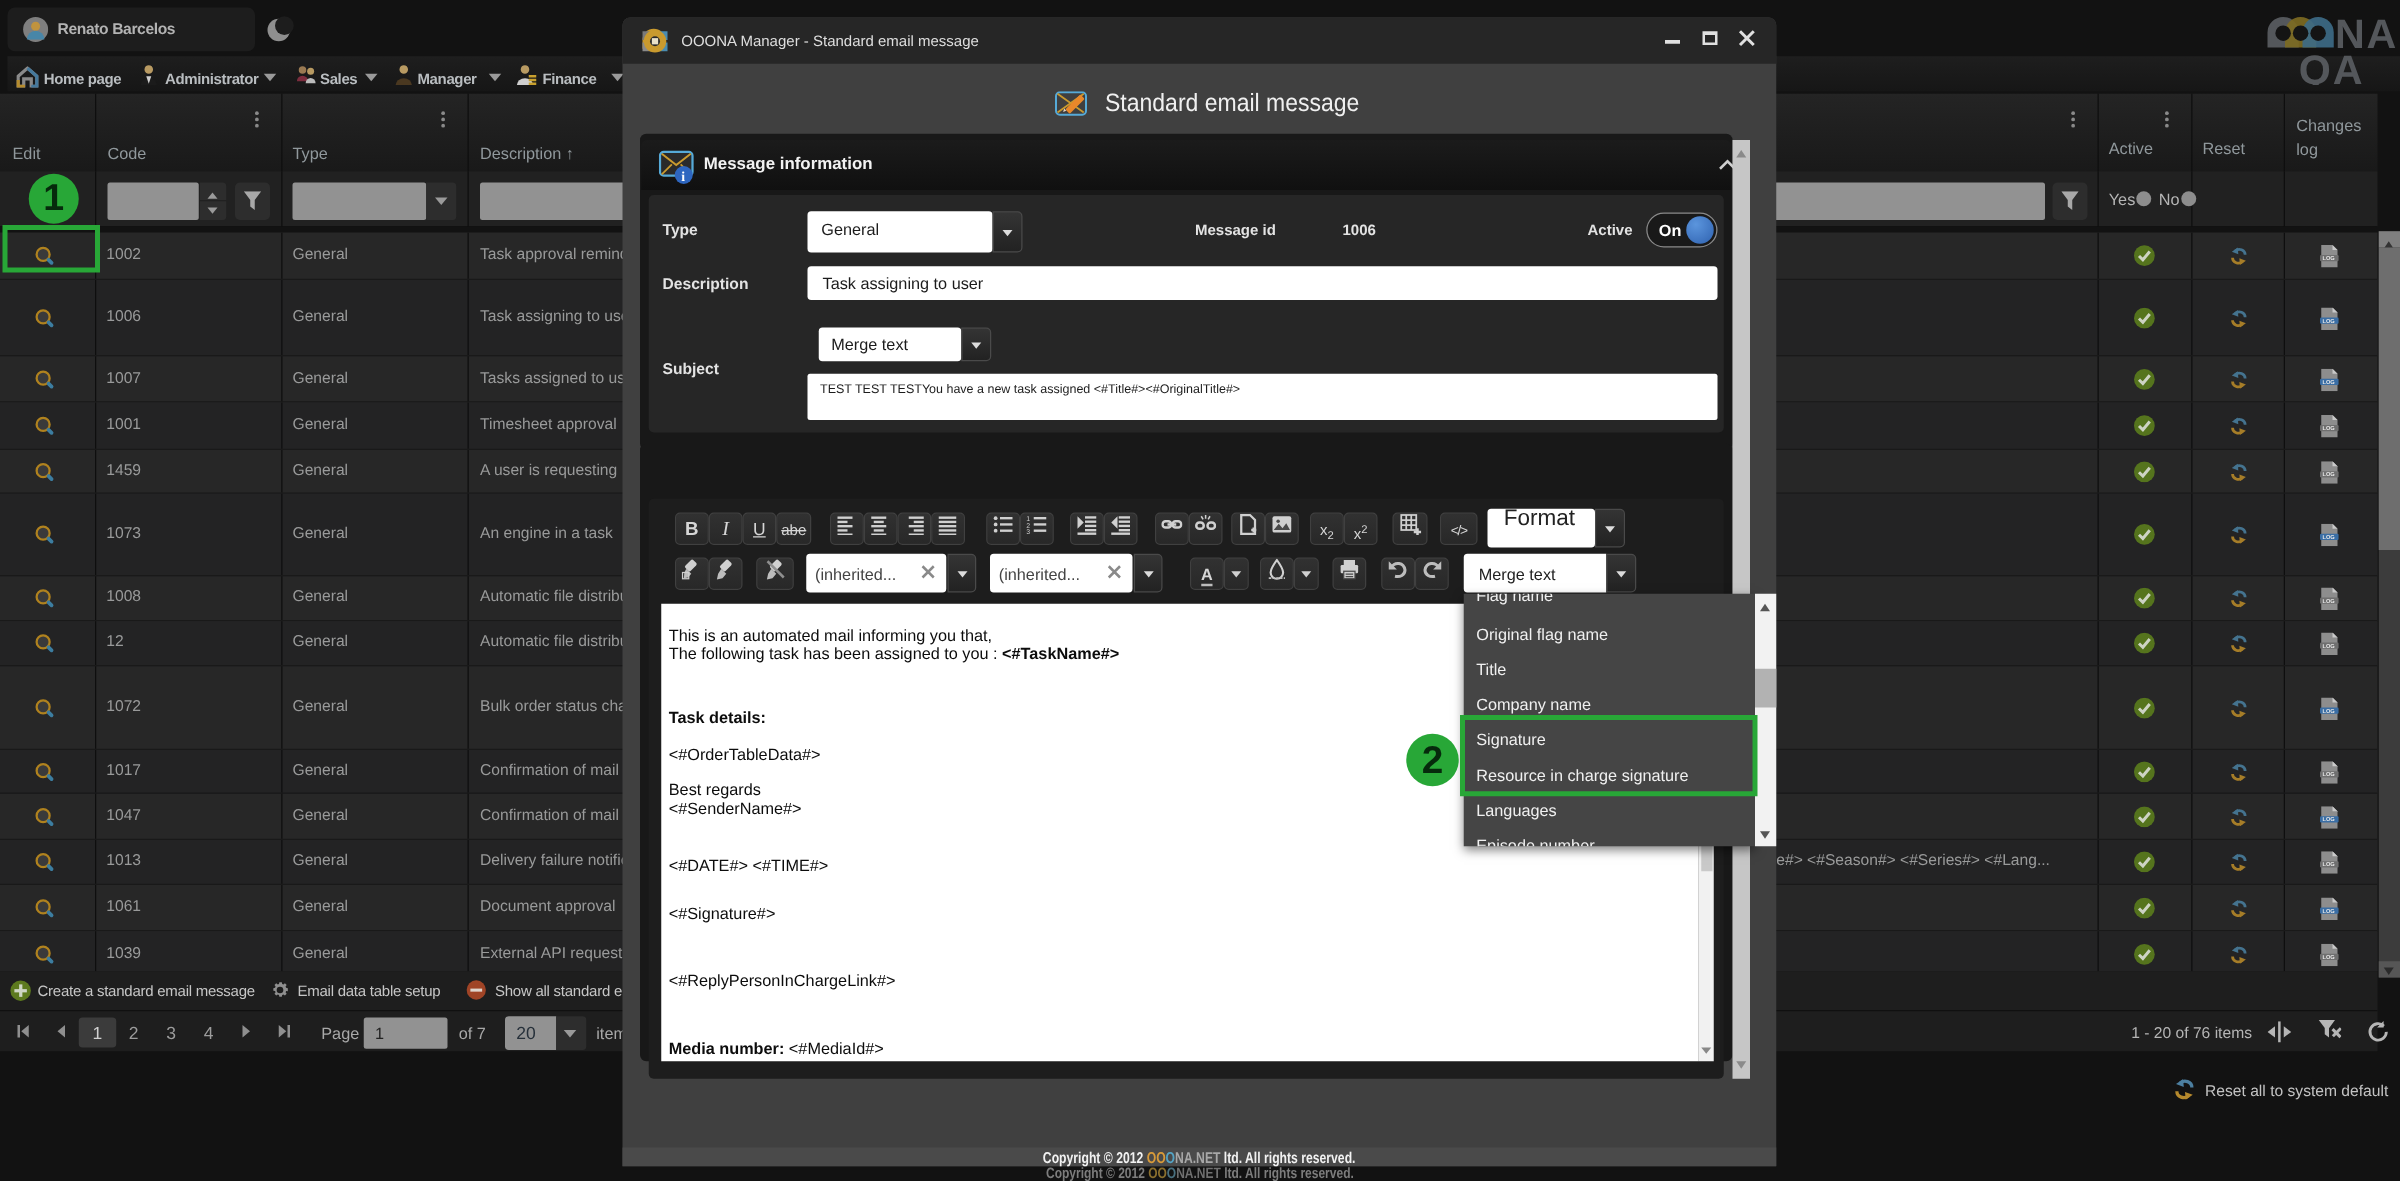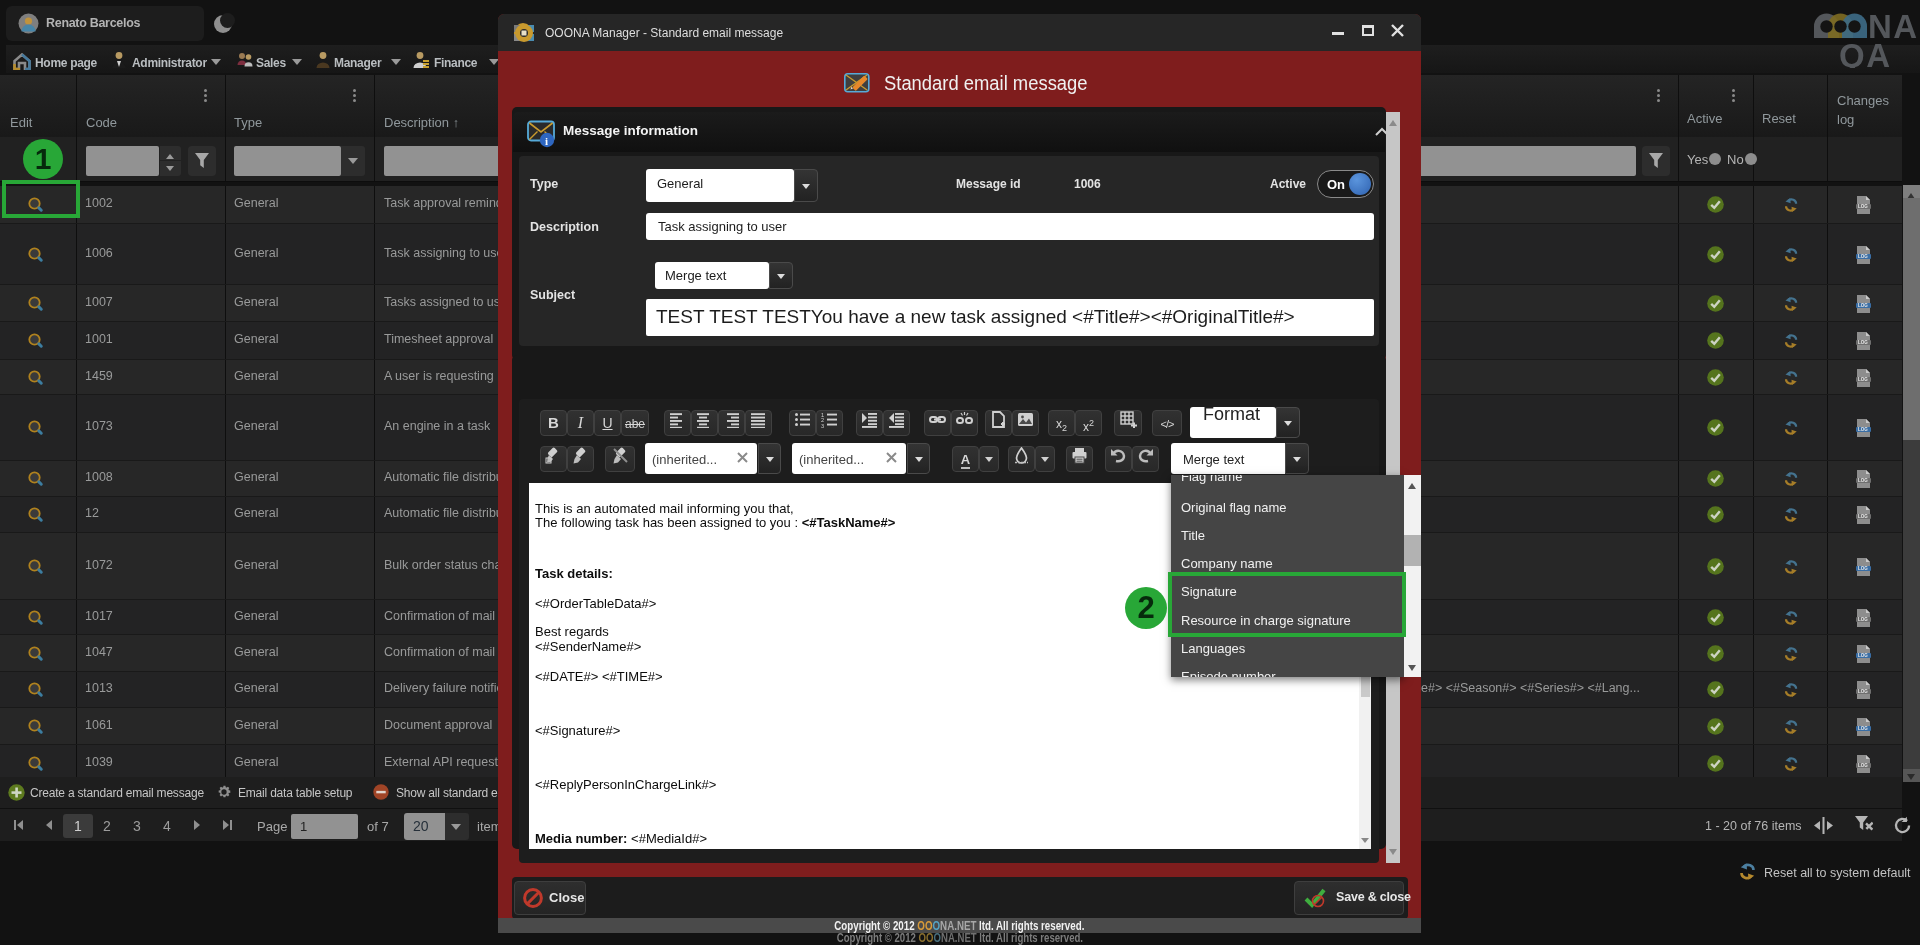--- a/index.html
+++ b/index.html
@@ -25,21 +25,21 @@
 .row.alt{background:#232324}
 .rtxt{position:absolute;font-size:12.5px;color:#999a9a;white-space:nowrap}
 
 #actionbar{left:0;top:777px;width:1902px;height:31px;background:#1e1e1e}
 .abtxt{position:absolute;font-size:12px;letter-spacing:-0.2px;color:#c6c6c6;white-space:nowrap;top:9px}
 #pagerbar{left:0;top:808px;width:1902px;height:33px;background:#1e1e1e;border-top:1px solid #101010}
 .pgnum{position:absolute;top:5px;width:26px;height:24px;text-align:center;line-height:24px;font-size:14px;color:#9c9c9c}
 
 #pagescroll{left:1903px;top:185px;width:17px;height:597px;background:#3c3c3c}
 
-#modal{left:498px;top:14px;width:923px;height:919px;background:#7f1d1d;border-radius:6px 6px 0 0}
+#modal{left:498px;top:14px;width:923px;height:919px;background:#404040;border-radius:6px 6px 0 0}
 #mtitle{position:absolute;left:0;top:0;width:923px;height:37px;background:#262626;border-radius:6px 6px 0 0}
 .panel-dark{position:absolute;background:#181818;border-radius:5px}
 .sechead-txt{position:absolute;font-weight:bold;font-size:13.5px;color:#f2f2f2}
 .fieldlbl{position:absolute;font-size:12px;color:#e3e3e3;font-weight:bold;white-space:nowrap}
 .winput{position:absolute;background:#fff;border-radius:3px}
 .dropbtn{position:absolute;background:linear-gradient(#343434,#222);border:1px solid #4a4a4a;border-radius:0 4px 4px 0}
 .dropbtn:after{content:"";position:absolute;left:50%;top:50%;margin:-2px 0 0 -4px;border:4px solid transparent;border-top:5px solid #dcdcdc}
 .tbtn{position:absolute;width:27px;height:26px;background:linear-gradient(#313131,#282828);border:1px solid #404040;border-radius:4px;color:#d6d6d6;text-align:center;line-height:24px;font-size:14px}
 .ddi{position:absolute;left:10px;font-size:13px;color:#f0f0f0;white-space:nowrap}
 .edline{position:absolute;left:6px;font-size:13px;color:#0c0c0c;white-space:nowrap}
@@ -763,21 +763,21 @@
 
   <div class="fieldlbl" style="left:11px;top:64px;font-size:12.5px">Description</div>
   <div class="winput" style="left:127px;top:57px;width:728px;height:27px"></div>
   <div class="txt" style="left:139px;top:63px;font-size:13px;color:#1c1c1c">Task assigning to user</div>
 
   <div class="fieldlbl" style="left:11px;top:132px;font-size:12.5px">Subject</div>
   <div class="winput" style="left:136px;top:106px;width:114px;height:27px"></div>
   <div class="txt" style="left:146px;top:112px;font-size:13px;color:#1c1c1c">Merge text</div>
   <div class="dropbtn" style="left:250px;top:106px;width:24px;height:27px"></div>
   <div class="winput" style="left:127px;top:143px;width:728px;height:37px;border-radius:2px"></div>
-  <div class="txt" style="left:137px;top:150px;font-size:19px;color:#1c1c1c">TEST TEST TESTYou have a new task assigned &lt;#Title#&gt;&lt;#OriginalTitle#&gt;</div>
+  <div class="txt" style="left:137px;top:150px;font-size:10px;color:#1c1c1c">TEST TEST TESTYou have a new task assigned &lt;#Title#&gt;&lt;#OriginalTitle#&gt;</div>
  </div>
 
  <div class="panel-dark" style="left:14px;top:341px;width:874px;height:494px"></div>
  <div class="abs" style="left:21px;top:385px;width:860px;height:464px;background:#1d1d1d;border-radius:4px" id="editor">
       <div class="tbtn" style="left:21px;top:11px;width:27px"><span style="font-weight:bold;font-size:15px">B</span></div>
       <div class="tbtn" style="left:48px;top:11px;width:27px"><span style="font-style:italic;font-family:'Liberation Serif',serif;font-size:16px">I</span></div>
       <div class="tbtn" style="left:75px;top:11px;width:27px"><span style="text-decoration:underline;font-size:14px">U</span></div>
       <div class="tbtn" style="left:102px;top:11px;width:28px"><span style="text-decoration:line-through;font-size:12px">abe</span></div>
       <div class="tbtn" style="left:145px;top:11px;width:27px"><svg width="17" height="17" viewBox="0 0 17 17">
           <rect x="1" y="2.2" width="12" height="1.9" fill="#d0d0d0"></rect>
@@ -935,52 +935,37 @@
       <div class="winput" style="left:652px;top:44px;width:114px;height:31px;border-radius:3px 0 0 3px"></div>
       <div class="txt" style="left:664px;top:53px;font-size:13px;color:#222">Merge text</div>
       <div class="dropbtn" style="left:766px;top:44px;width:24px;height:31px"></div>
       <div class="abs" style="left:10px;top:84px;width:830px;height:366px;background:#fff">
         <div class="edline" style="top:18px">This is an automated mail informing you that,</div>
         <div class="edline" style="top:32px">The following task has been assigned to you : <b>&lt;#TaskName#&gt;</b></div>
         <div class="edline" style="top:83px;font-weight:bold">Task details:</div>
         <div class="edline" style="top:113px">&lt;#OrderTableData#&gt;</div>
         <div class="edline" style="top:141px">Best regards</div>
         <div class="edline" style="top:156px">&lt;#SenderName#&gt;</div>
-        <div class="edline" style="top:186px">&lt;#DATE#&gt; &lt;#TIME#&gt;</div>
+        <div class="edline" style="top:202px">&lt;#DATE#&gt; &lt;#TIME#&gt;</div>
         <div class="edline" style="top:240px">&lt;#Signature#&gt;</div>
         <div class="edline" style="top:294px">&lt;#ReplyPersonInChargeLink#&gt;</div>
         <div class="edline" style="top:348px"><b>Media number:</b> &lt;#MediaId#&gt;</div>
       </div>
       <div class="abs" style="left:840px;top:84px;width:12px;height:366px;background:#f1f1f1">
         <div class="abs" style="left:2px;top:3px;border:4px solid transparent;border-bottom:5px solid #888"></div>
         <div class="abs" style="left:1.5px;top:14px;width:9px;height:200px;background:#c9c9c9"></div>
         <div class="abs" style="left:2px;top:355px;border:4px solid transparent;border-top:5px solid #888"></div>
       </div>
     </div>
 
  <div class="abs" style="left:888px;top:98px;width:14px;height:751px;background:#c6c6c6">
   <div class="abs" style="left:2.5px;top:4px;border:4.5px solid transparent;border-bottom:6px solid #8a8a8a"></div>
   <div class="abs" style="left:2.5px;top:737px;border:4.5px solid transparent;border-top:6px solid #8a8a8a"></div>
  </div>
 
- <div class="abs" style="left:14px;top:863px;width:896px;height:42px;background:#1c1c1c;border-radius:4px">
-  <div class="abs" style="left:2px;top:4px;width:72px;height:34px;background:linear-gradient(#2e2e2e,#242424);border:1px solid #3e3e3e;border-radius:4px"></div>
-  <svg style="position:absolute;left:11px;top:11px" width="20" height="20" viewBox="0 0 20 20">
-   <circle cx="10" cy="10" r="8.4" fill="none" stroke="#c0392b" stroke-width="3"></circle>
-   <rect x="2.5" y="8.6" width="15" height="3" fill="#c0392b" transform="rotate(-45 10 10)"></rect>
-  </svg>
-  <div class="txt" style="left:37px;top:13px;font-size:13px;font-weight:bold;color:#e6e6e6">Close</div>
-  <div class="abs" style="left:782px;top:4px;width:110px;height:34px;background:linear-gradient(#2e2e2e,#242424);border:1px solid #3e3e3e;border-radius:4px"></div>
-  <svg style="position:absolute;left:792px;top:11px" width="22" height="20" viewBox="0 0 22 20">
-   <path d="M2 11 L8 17 L20 2" fill="none" stroke="#3fae3f" stroke-width="4"></path>
-   <circle cx="14" cy="13" r="5.5" fill="none" stroke="#c0392b" stroke-width="1.6"></circle>
-   <rect x="9" y="12.2" width="10" height="1.6" fill="#c0392b" transform="rotate(-45 14 13)"></rect>
-  </svg>
-  <div class="txt" style="left:824px;top:13px;font-size:12.5px;font-weight:bold;letter-spacing:-0.2px;color:#e6e6e6">Save &amp; close</div>
- </div>
 
  <div class="abs" style="left:0;top:904px;width:923px;height:15px;background:#4a4a4a"></div>
  <div class="txt" style="left:0;top:905px;width:923px;text-align:center;font-size:12.5px;font-weight:bold;color:#f2f2f2"><span style="display:inline-block;transform:scaleX(0.78);transform-origin:center">Copyright © 2012 <span style="color:#d89b3a">OO</span><span style="color:#54a3c4">O</span><span style="color:#a8a8a8">NA.NET</span> ltd. All rights reserved.</span></div>
 </div>
 
 <div class="abs" style="left:1171px;top:475px;width:233px;height:202px;background:#454545;box-shadow:0 3px 8px rgba(0,0,0,.5);overflow:hidden;z-index:20" id="mergedd">
  <div class="ddi" style="top:-6px">Flag name</div>
  <div class="ddi" style="top:25px">Original flag name</div>
  <div class="ddi" style="top:53px">Title</div>
  <div class="ddi" style="top:81px">Company name</div>

